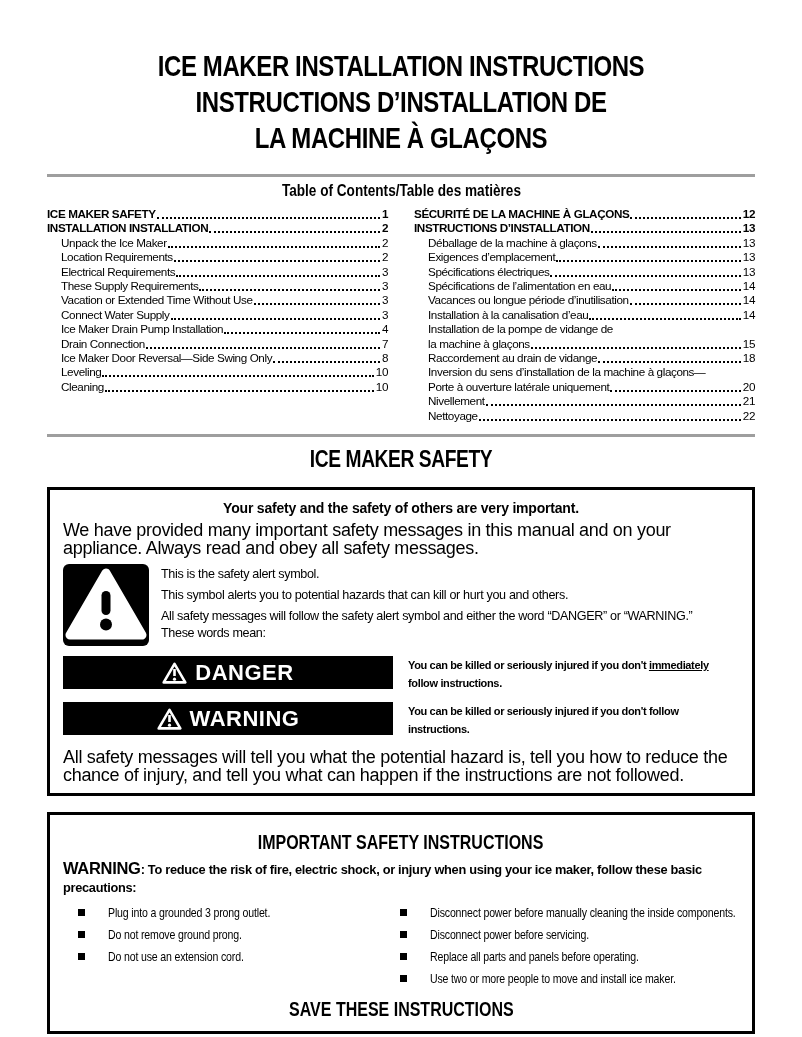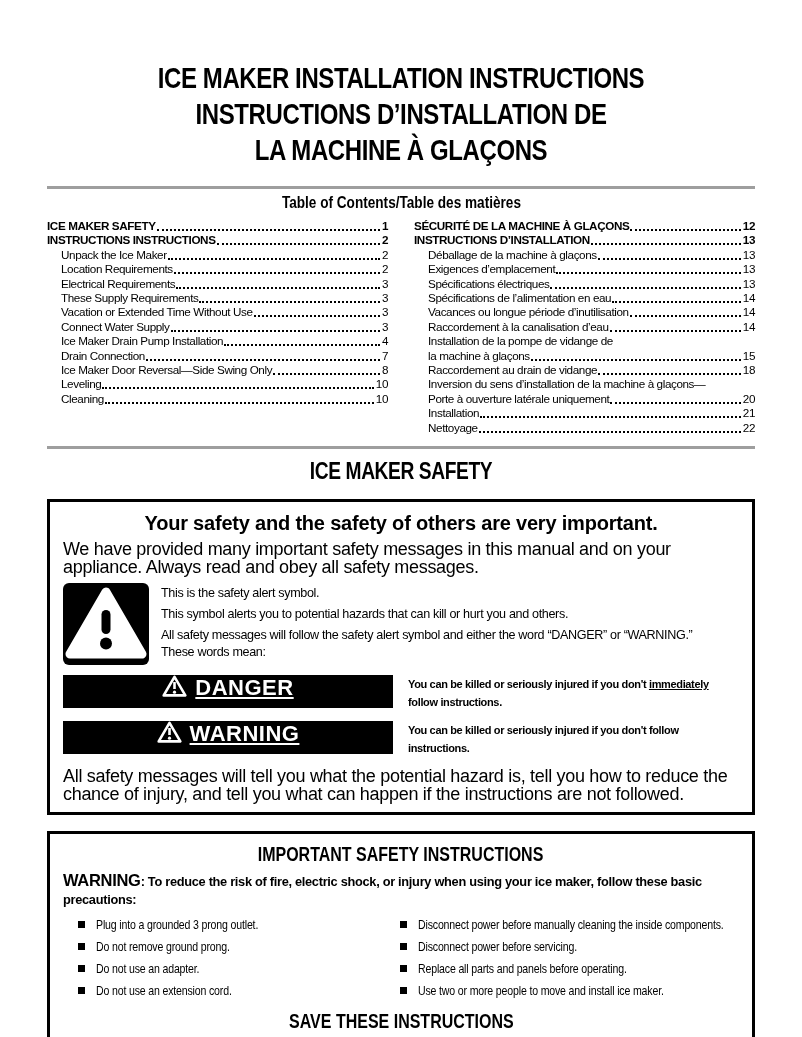--- a/index.html
+++ b/index.html
@@ -1,21 +1,21 @@
 <!DOCTYPE html>
 <html><head>
 <meta charset="utf-8">
 <style>
   html,body{margin:0;padding:0;background:#fff;}
   body{
     width:802px;height:1037px;overflow:hidden;color:#000;
     font-family:"Liberation Sans", sans-serif;
     -webkit-font-smoothing:antialiased;
   }
-  .page{width:802px;height:1037px;box-sizing:border-box;padding:12px 47px;position:relative;}
+  .page{width:802px;height:1037px;box-sizing:border-box;padding:0 47px;position:relative;}
 
   
   .title-block{padding-top:48px;text-align:center;}
   .title-inner{
     transform:scaleX(0.80);transform-origin:50% 50%;
     font-weight:bold;font-size:30px;line-height:36px;letter-spacing:-0.5px;white-space:nowrap;
   }
 
   
   .rule{height:3px;background:#9e9e9e;}
@@ -38,51 +38,51 @@
   .toc-leader{flex:1;min-width:10px;border-bottom:2px dotted #000;margin:0 2px 2.5px 1px;}
   .toc-page{white-space:nowrap;}
 
   
   .section-heading-wrap{text-align:center;margin-top:7px;line-height:30px;}
   .section-heading{font-size:24px;letter-spacing:-0.5px;}
 
   
   .box{border:3px solid #000;box-sizing:border-box;}
   .safety-box{margin-top:10px;padding:6px 13px 9px;}
-  .headline{text-align:center;font-weight:bold;font-size:20px;margin:4px 0 6px;letter-spacing:-0.2px;}
+  .headline{text-align:center;font-weight:bold;font-size:14px;margin:4px 0 6px;letter-spacing:-0.2px;}
   .body-text{font-size:18px;line-height:17.5px;letter-spacing:-0.3px;margin:0;}
 
   .alert-row{display:flex;gap:12px;margin-top:7px;}
   .alert-icon{width:86px;height:82px;flex:none;}
   .alert-icon svg{display:block;}
   .alert-lines{padding-top:2px;}
   .alert-line{font-size:12.6px;line-height:17px;letter-spacing:-0.35px;margin-bottom:4px;}
   .alert-line:nth-child(3),.alert-line:last-child{margin-bottom:0;}
 
   .sig-row{display:flex;gap:15px;margin-top:10px;align-items:flex-start;}
   .sig-bar{
     width:330px;height:33px;background:#000;color:#fff;flex:none;
-    display:flex;align-items:flex-start;justify-content:center;gap:8px;text-decoration:underline;
+    display:flex;align-items:center;justify-content:center;gap:8px;
   }
   .sig-tri svg{display:block;}
   .sig-label{font-weight:bold;font-size:22px;letter-spacing:0.5px;}
   .sig-desc{flex:1;font-weight:bold;font-size:11px;line-height:17.5px;letter-spacing:-0.35px;padding-top:1px;}
   .u{text-decoration:underline;}
   .outro{margin-top:11px;}
 
   .inst-box{margin-top:16px;padding:4px 13px 7px;}
-  .inst-heading-wrap{text-align:center;margin-top:3px;line-height:26px;}
+  .inst-heading-wrap{text-align:center;margin-top:10px;line-height:26px;}
   .inst-heading{font-size:20px;}
   .warn-para{font-weight:bold;font-size:12.8px;line-height:18px;letter-spacing:-0.3px;margin:2px 0 0;}
   .warn-label{font-size:16.5px;letter-spacing:-0.3px;}
 
   .bullets{display:flex;margin-top:9px;}
   .bullet-col-left{width:337px;flex:none;box-sizing:border-box;padding-left:15px;}
   .bullet-col-right{flex:1;min-width:0;text-align:center;}
-  .bullet{display:flex;gap:11px;margin-bottom:8px;font-size:12.6px;line-height:14px;}
+  .bullet{display:flex;gap:23px;margin-bottom:8px;font-size:12.6px;line-height:14px;}
   .bullet-marker{width:7px;height:7px;background:#000;flex:none;margin-top:3px;}
   .bullet-text{display:inline-block;transform:scaleX(0.84);transform-origin:0 50%;white-space:nowrap;letter-spacing:-0.2px;}
 
   .save-wrap{text-align:center;margin-top:2px;line-height:26px;}
   .save-line{font-size:20px;}
 
   .footer-code{font-weight:bold;font-size:13px;letter-spacing:-0.3px;margin-top:5px;}
 </style>
 </head>
 <body>
@@ -106,21 +106,21 @@
     <div class="toc-col" id="toc-left">
         <div class="toc-entry toc-bold">
           <div class="toc-row">
             <span class="toc-label">ICE MAKER SAFETY</span>
             <span class="toc-leader"></span>
             <span class="toc-page">1</span>
           </div>
         </div>
         <div class="toc-entry toc-bold">
           <div class="toc-row">
-            <span class="toc-label">INSTRUCTIONS INSTRUCTIONS</span>
+            <span class="toc-label">INSTALLATION INSTALLATION</span>
             <span class="toc-leader"></span>
             <span class="toc-page">2</span>
           </div>
         </div>
         <div class="toc-entry toc-sub">
           <div class="toc-row">
             <span class="toc-label">Unpack the Ice Maker</span>
             <span class="toc-leader"></span>
             <span class="toc-page">2</span>
           </div>
@@ -241,21 +241,21 @@
         </div>
         <div class="toc-entry toc-sub">
           <div class="toc-row">
             <span class="toc-label">Vacances ou longue période d’inutilisation</span>
             <span class="toc-leader"></span>
             <span class="toc-page">14</span>
           </div>
         </div>
         <div class="toc-entry toc-sub">
           <div class="toc-row">
-            <span class="toc-label">Raccordement à la canalisation d’eau</span>
+            <span class="toc-label">Installation à la canalisation d’eau</span>
             <span class="toc-leader"></span>
             <span class="toc-page">14</span>
           </div>
         </div>
         <div class="toc-entry toc-sub">
           <div class="toc-line1">Installation de la pompe de vidange de</div>
           <div class="toc-row">
             <span class="toc-label">la machine à glaçons</span>
             <span class="toc-leader"></span>
             <span class="toc-page">15</span>
@@ -271,21 +271,21 @@
         <div class="toc-entry toc-sub">
           <div class="toc-line1">Inversion du sens d’installation de la machine à glaçons—</div>
           <div class="toc-row">
             <span class="toc-label">Porte à ouverture latérale uniquement</span>
             <span class="toc-leader"></span>
             <span class="toc-page">20</span>
           </div>
         </div>
         <div class="toc-entry toc-sub">
           <div class="toc-row">
-            <span class="toc-label">Installation</span>
+            <span class="toc-label">Nivellement</span>
             <span class="toc-leader"></span>
             <span class="toc-page">21</span>
           </div>
         </div>
         <div class="toc-entry toc-sub">
           <div class="toc-row">
             <span class="toc-label">Nettoyage</span>
             <span class="toc-leader"></span>
             <span class="toc-page">22</span>
           </div>
@@ -362,24 +362,20 @@
           <div class="bullet">
             <span class="bullet-marker"></span>
             <span class="bullet-text">Plug into a grounded 3 prong outlet.</span>
           </div>
           <div class="bullet">
             <span class="bullet-marker"></span>
             <span class="bullet-text">Do not remove ground prong.</span>
           </div>
           <div class="bullet">
             <span class="bullet-marker"></span>
-            <span class="bullet-text">Do not use an adapter.</span>
-          </div>
-          <div class="bullet">
-            <span class="bullet-marker"></span>
             <span class="bullet-text">Do not use an extension cord.</span>
           </div>
         </div>
       <div class="bullet-col-right" id="bullets-right">
           <div class="bullet">
             <span class="bullet-marker"></span>
             <span class="bullet-text">Disconnect power before manually cleaning the inside components.</span>
           </div>
           <div class="bullet">
             <span class="bullet-marker"></span>

